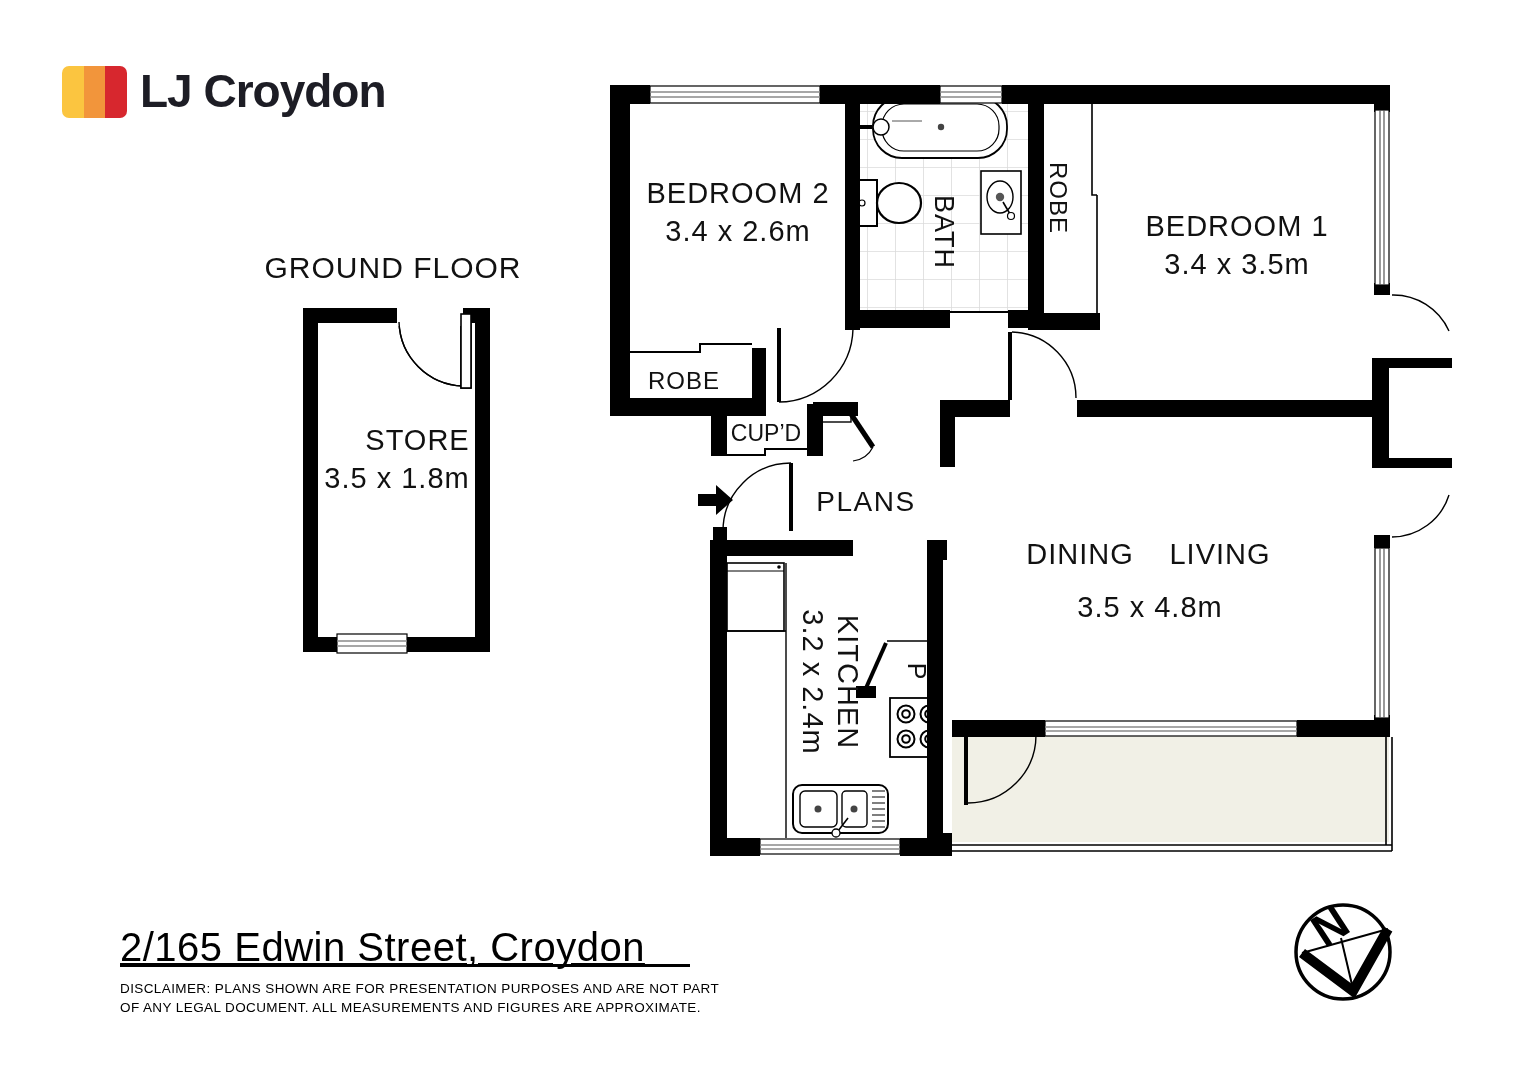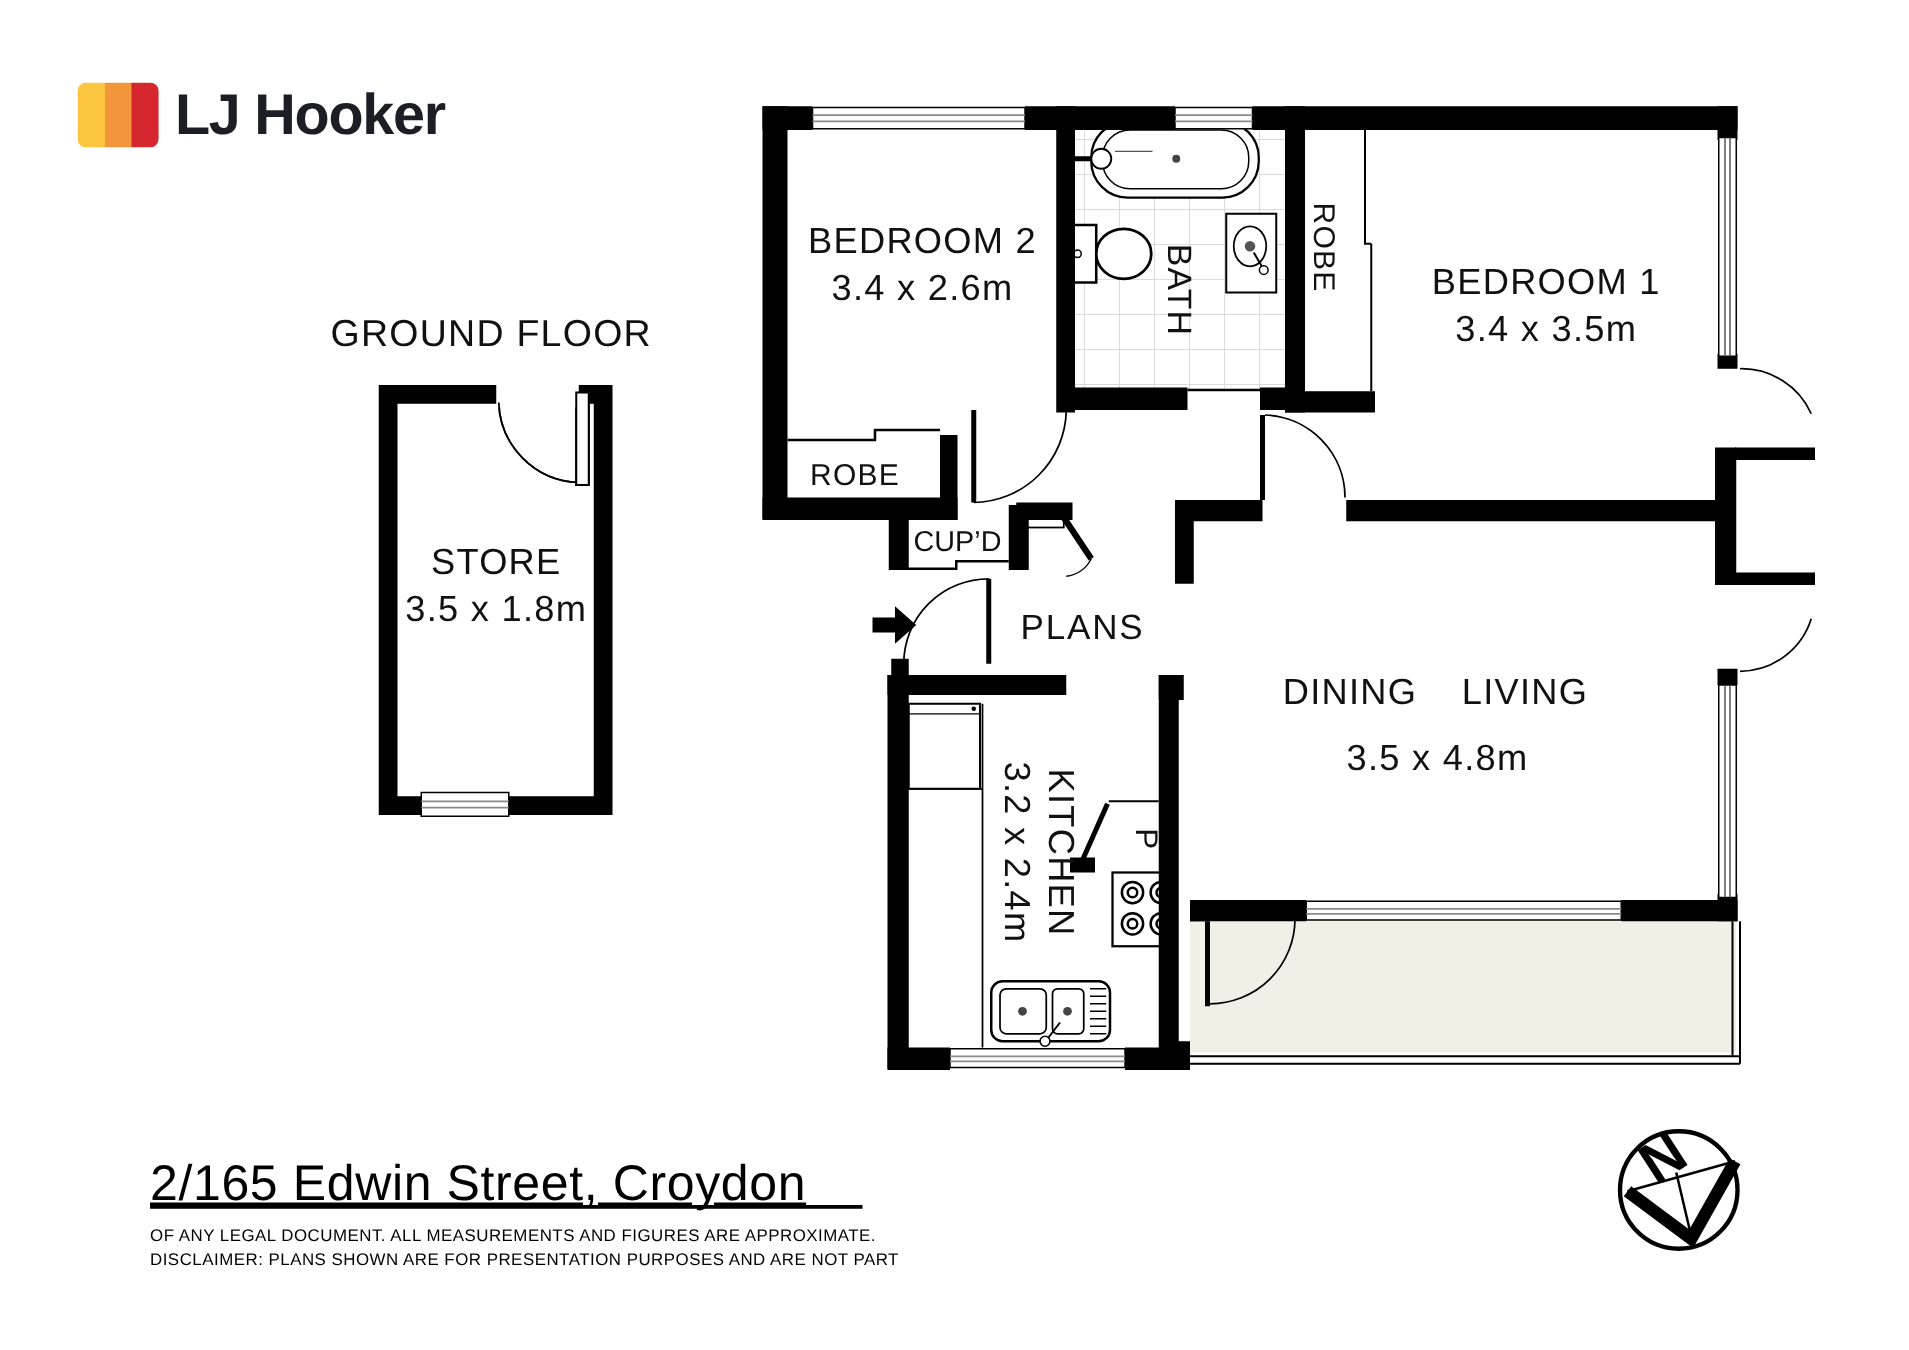--- a/index.html
+++ b/index.html
@@ -246,25 +246,25 @@
       <path d="M1341 938 L1353 989" stroke="#000" stroke-width="2" fill="none"></path>
       <path d="M1302 953 L1353 991 L1388 929" stroke="#000" stroke-width="10" fill="none"></path>
     </g>
   </svg>
 
   <div class="logo-bars">
     <div style="background:#FBC540"></div>
     <div style="background:#F2953B"></div>
     <div style="background:#D7272E"></div>
   </div>
-  <div class="logo-text">LJ Hooker</div>
+  <div class="logo-text">LJ Croydon</div>
 
   <div class="lbl" style="left:393px;top:268px;font-size:30px;letter-spacing:1px;">GROUND FLOOR</div>
 
-  <div class="lbl room" style="left:397px;top:469px;">
+  <div class="lbl room" style="left:397px;top:459px;text-align:right;">
     <div>STORE</div>
     <div>3.5 x 1.8m</div>
   </div>
 
   <div class="lbl room" style="left:738px;top:212px;">
     <div>BEDROOM 2</div>
     <div>3.4 x 2.6m</div>
   </div>
 
   <div class="lbl room" style="left:1237px;top:245px;">
@@ -291,17 +291,17 @@
 
   <div class="lbl room" style="left:1080px;top:554px;">DINING</div>
   <div class="lbl room" style="left:1220px;top:554px;">LIVING</div>
   <div class="lbl room" style="left:1150px;top:607px;">3.5 x 4.8m</div>
 
   <div class="n-label" style="left:1330px;top:926px;">N</div>
 
   <div class="addr">2/165 Edwin Street, Croydon</div>
   <div class="addr-rule"></div>
   <div class="disc">
+    <div>DISCLAIMER:  PLANS SHOWN ARE FOR PRESENTATION PURPOSES AND ARE NOT PART</div>
     <div>OF ANY LEGAL DOCUMENT. ALL MEASUREMENTS AND FIGURES ARE APPROXIMATE.</div>
-    <div>DISCLAIMER:  PLANS SHOWN ARE FOR PRESENTATION PURPOSES AND ARE NOT PART</div>
   </div>
 
 </div>
 
 </body></html>

